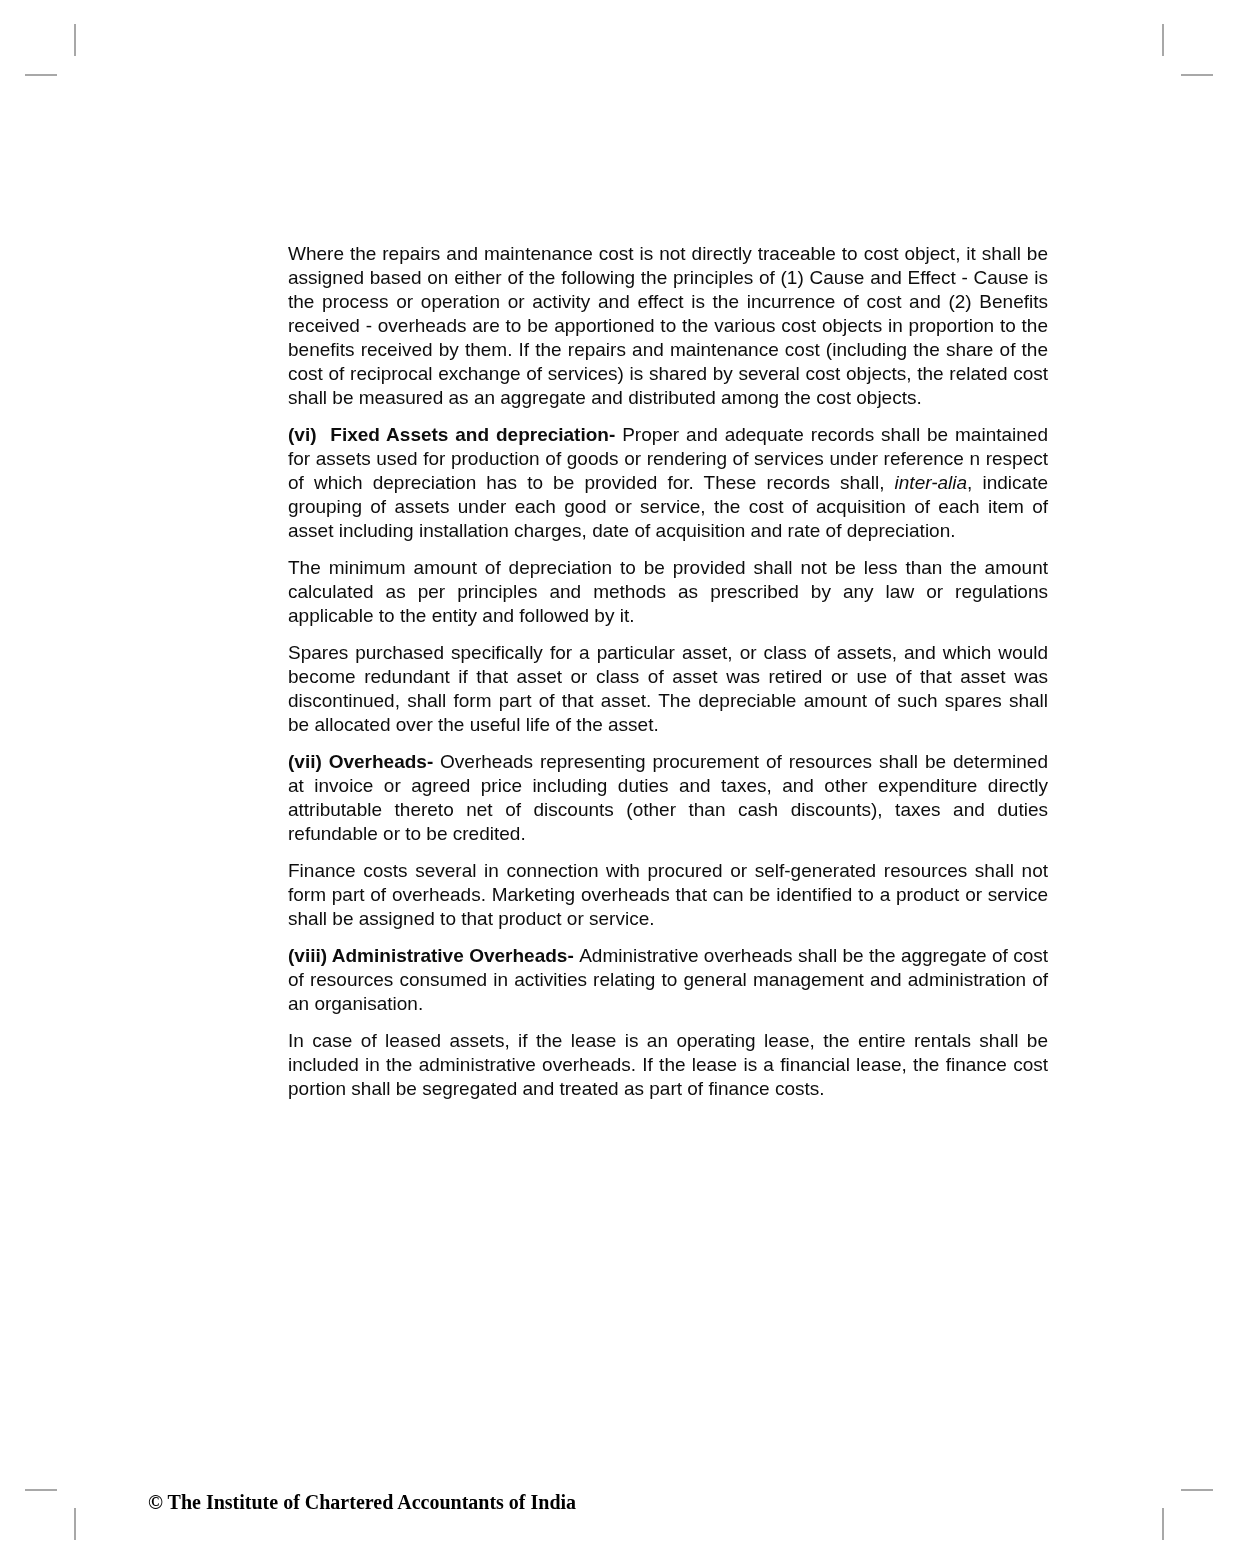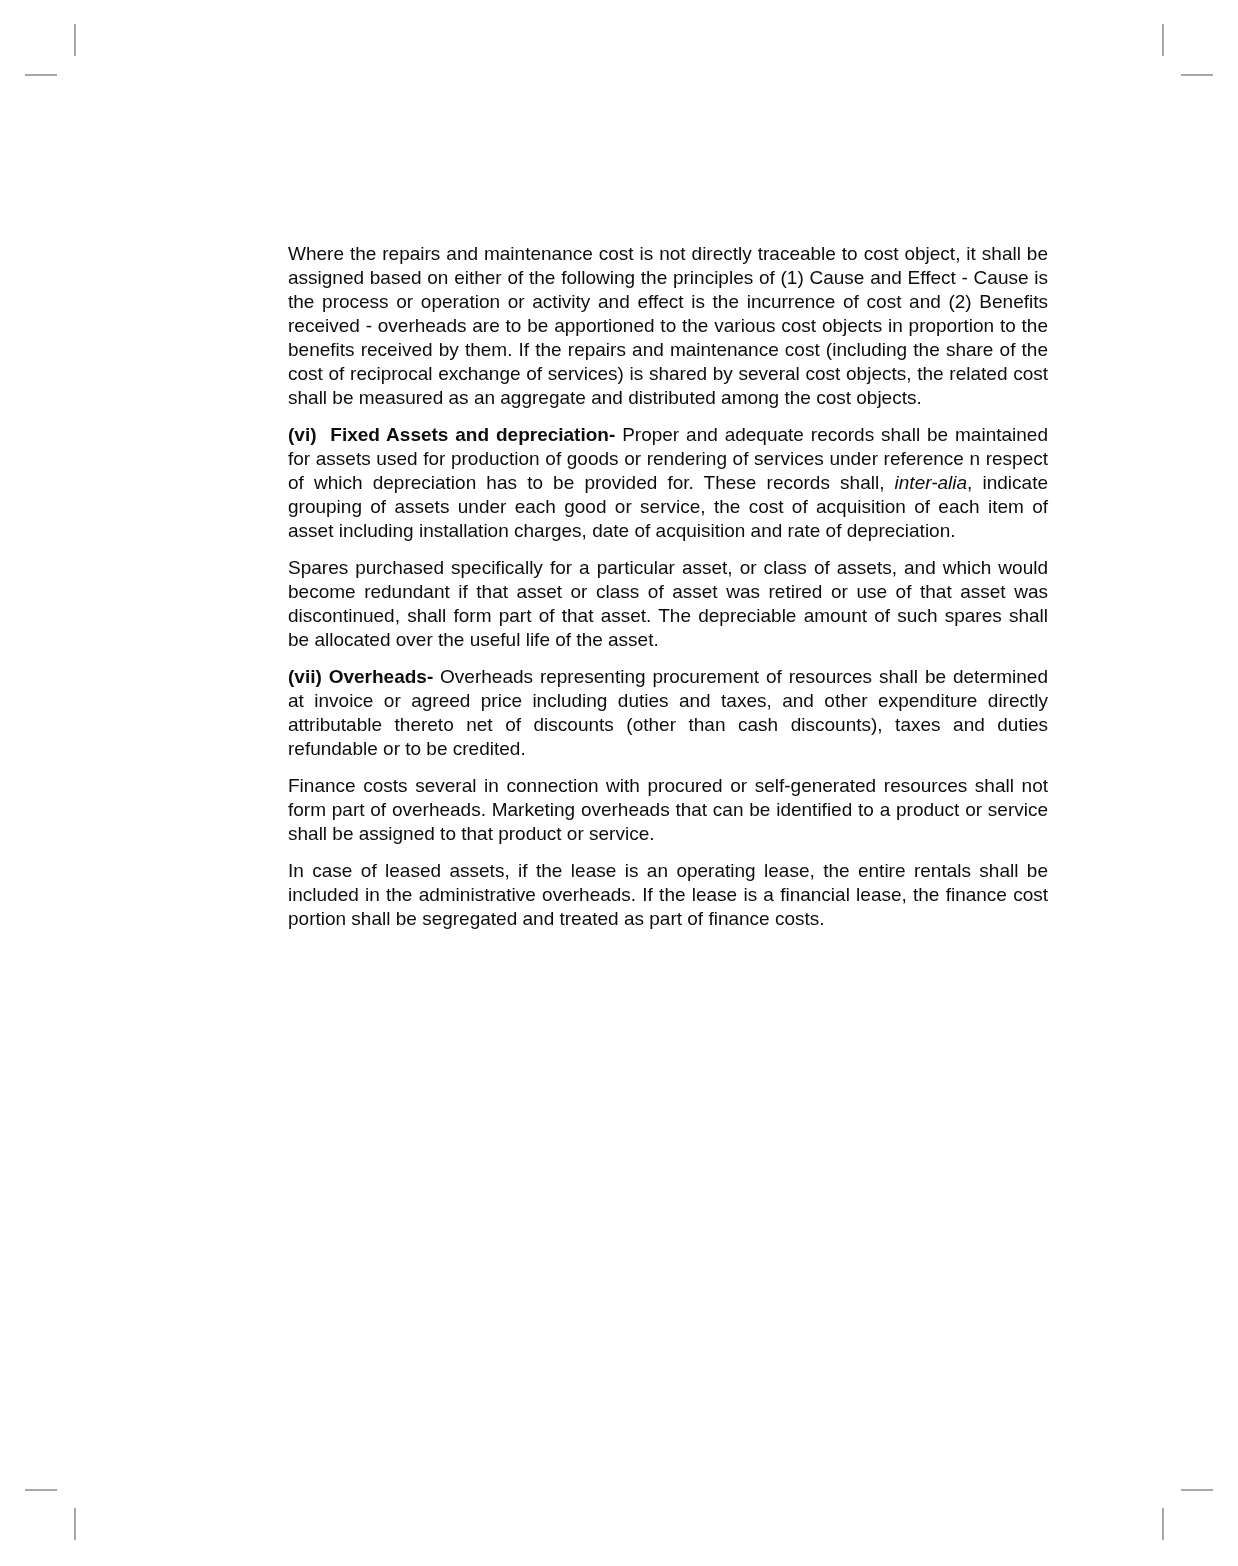--- a/index.html
+++ b/index.html
@@ -92,20 +92,23 @@
   <div class="crop h tr-h"></div>
   <div class="crop h bl-h"></div>
   <div class="crop v bl-v"></div>
   <div class="crop h br-h"></div>
   <div class="crop v br-v"></div>
 
 
   <div class="body-text">
       <p class="para"><span>Where the repairs and maintenance cost is not directly traceable to cost object, it shall be assigned based on either of the following the principles of (1) Cause and Effect - Cause is the process or operation or activity and effect is the incurrence of cost and (2) Benefits received - overheads are to be apportioned to the various cost objects in proportion to the benefits received by them. If the repairs and maintenance cost (including the share of the cost of reciprocal exchange of services) is shared by several cost objects, the related cost shall be measured as an aggregate and distributed among the cost objects.</span></p>
       <p class="para"><span class="seg-bold">(vi)&nbsp; Fixed Assets and depreciation- </span><span>Proper and adequate records shall be maintained for assets used for production of goods or rendering of services under reference n respect of which depreciation has to be provided for. These records shall, </span><span class="seg-italic">inter-alia</span><span>, indicate grouping of assets under each good or service, the cost of acquisition of each item of asset including installation charges, date of acquisition and rate of depreciation.</span></p>
+      <p class="para"><span>The minimum amount of depreciation to be provided shall not be less than the amount calculated as per principles and methods as prescribed by any law or regulations applicable to the entity and followed by it.</span></p>
       <p class="para"><span>Spares purchased specifically for a particular asset, or class of assets, and which would become redundant if that asset or class of asset was retired or use of that asset was discontinued, shall form part of that asset. The depreciable amount of such spares shall be allocated over the useful life of the asset.</span></p>
       <p class="para"><span class="seg-bold">(vii) Overheads- </span><span>Overheads representing procurement of resources shall be determined at invoice or agreed price including duties and taxes, and other expenditure directly attributable thereto net of discounts (other than cash discounts), taxes and duties refundable or to be credited.</span></p>
       <p class="para"><span>Finance costs several in connection with procured or self-generated resources shall not form part of overheads. Marketing overheads that can be identified to a product or service shall be assigned to that product or service.</span></p>
+      <p class="para"><span class="seg-bold">(viii) Administrative Overheads- </span><span>Administrative overheads shall be the aggregate of cost of resources consumed in activities relating to general management and administration of an organisation.</span></p>
       <p class="para"><span>In case of leased assets, if the lease is an operating lease, the entire rentals shall be included in the administrative overheads. If the lease is a financial lease, the finance cost portion shall be segregated and treated as part of finance costs.</span></p>
     </div>
 
+  <div class="footer">© The Institute of Chartered Accountants of India</div>
 
 </div>
 
 </body></html>

